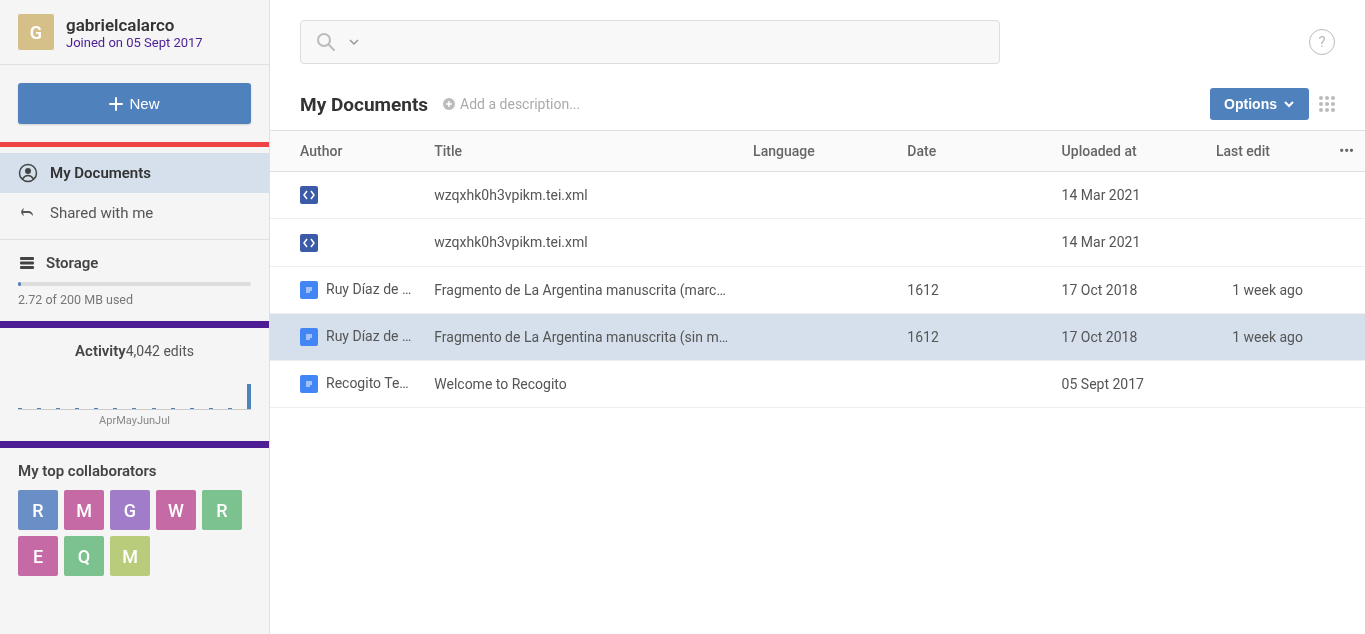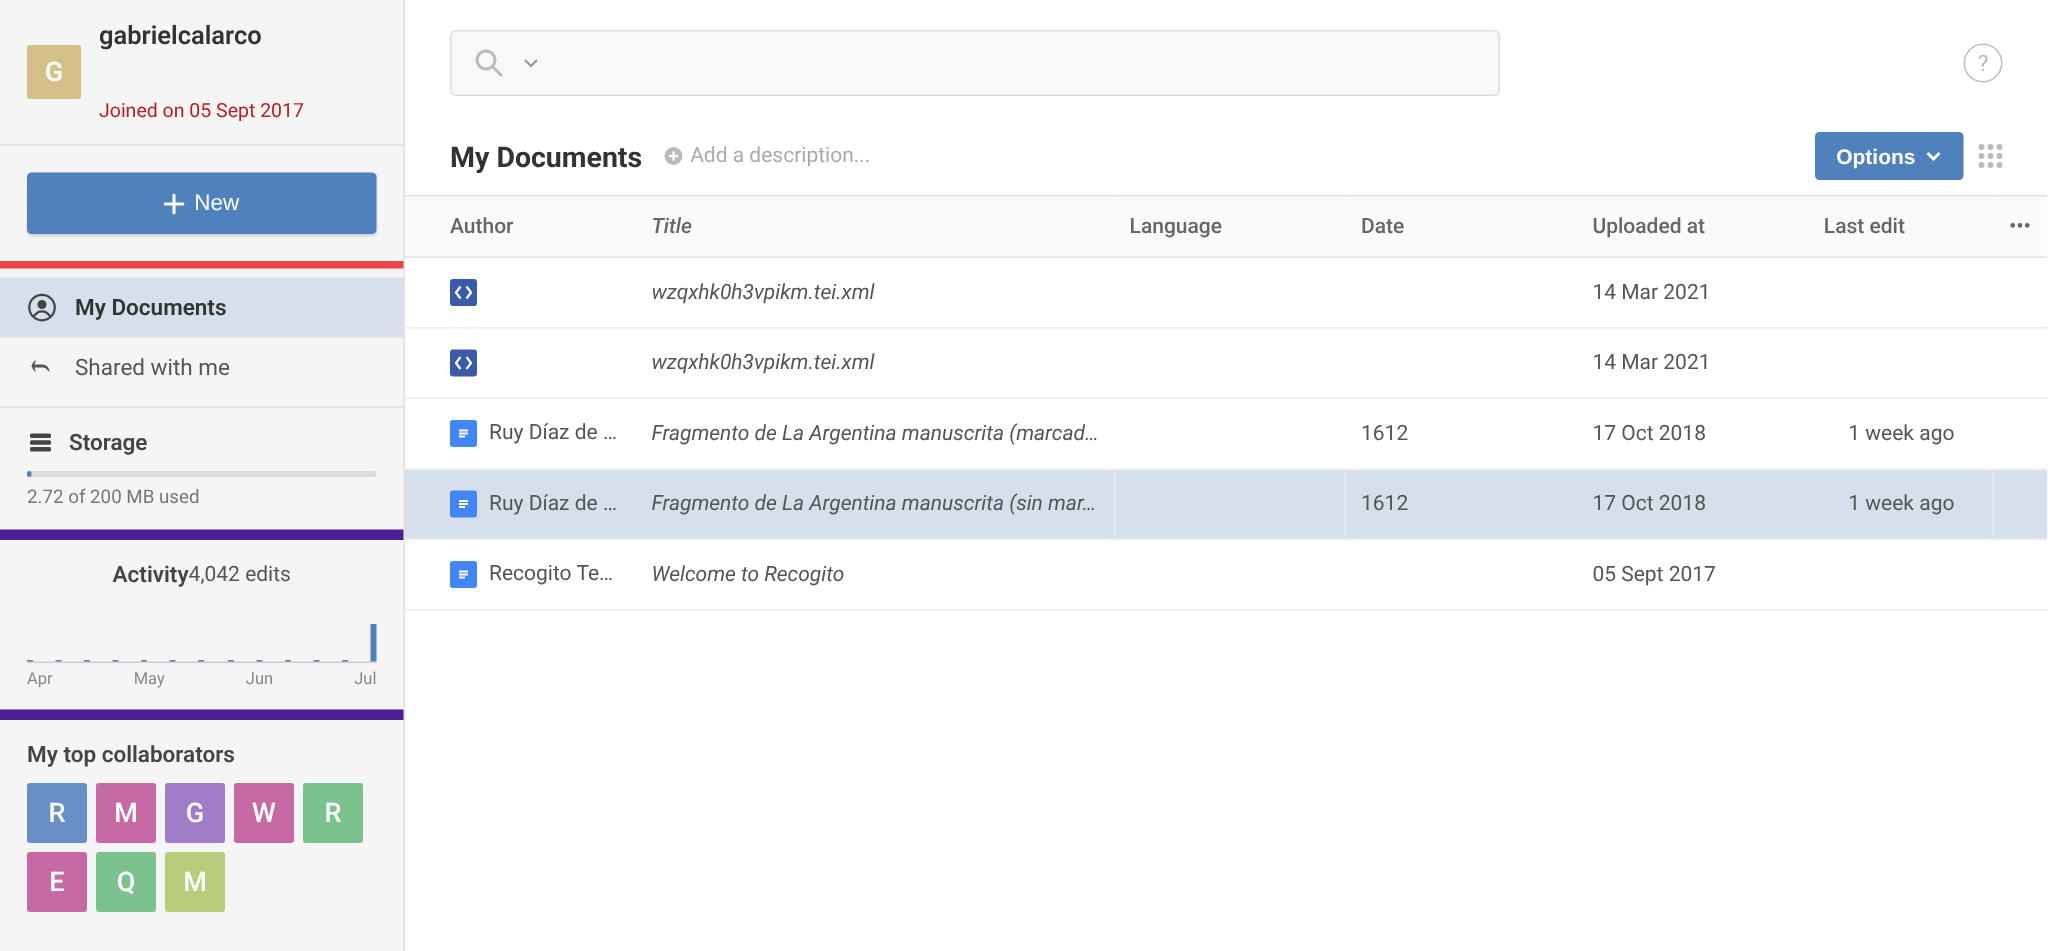--- a/index.html
+++ b/index.html
@@ -2,37 +2,37 @@
 <html><head>
 <meta charset="utf-8">
 <style>
 * { margin: 0; padding: 0; box-sizing: border-box; }
 body { font-family: -apple-system, BlinkMacSystemFont, "Segoe UI", Roboto, Helvetica, Arial, sans-serif; background: #fff; color: #333; font-size: 14px; }
 .app { display: flex; height: 634px; width: 1365px; }
 .sidebar { width: 270px; background: #f5f5f5; border-right: 1px solid #e0e0e0; display: flex; flex-direction: column; }
 .profile { display: flex; padding: 14px 18px; align-items: center; border-bottom: 1px solid #e0e0e0; }
 .avatar { width: 36px; height: 36px; background: #d5c089; color: #fff; font-weight: 600; display: flex; align-items: center; justify-content: center; font-size: 18px; border-radius: 2px; margin-right: 12px; }
 .profile-name { font-weight: 600; font-size: 17px; color: #333; }
-.profile-sub { font-size: 13px; color: #b91c1c; margin-top: 33px; }
+.profile-sub { font-size: 13px; color: #4c1d95; }
 .new-btn-wrap { padding: 18px; border-bottom: 5px solid #ef4444; }
 .new-btn { background: #4f81bd; color: #fff; border: none; width: 100%; padding: 12px; font-size: 15px; border-radius: 3px; cursor: pointer; display: flex; align-items: center; justify-content: center; gap: 6px; box-shadow: 0 1px 2px rgba(0,0,0,0.15); }
 .nav { padding: 6px 0; border-bottom: 1px solid #e0e0e0; }
 .nav-item { display: flex; align-items: center; padding: 10px 18px; cursor: pointer; color: #555; font-size: 15px; gap: 12px; }
 .nav-item.active { background: #d5e0ec; font-weight: 600; color: #333; }
 .nav-icon { width: 20px; height: 20px; display: inline-flex; align-items: center; justify-content: center; }
 .section { padding: 14px 18px; border-bottom: 7px solid #4c1d95; }
 .section-title { font-weight: 600; font-size: 15px; color: #444; display: flex; align-items: center; gap: 10px; }
 .storage-bar { height: 4px; background: #ddd; margin: 10px 0 6px; border-radius: 2px; position: relative; }
 .storage-fill { height: 100%; background: #4f81bd; width: 1.4%; border-radius: 2px; }
 .storage-text { font-size: 12.5px; color: #777; }
 .activity-row { display: flex; justify-content: center; align-items: center; }
 .activity-count { font-size: 14px; color: #555; }
 .chart { margin-top: 10px; height: 40px; display: flex; align-items: flex-end; justify-content: space-between; border-bottom: 1px solid #ccc; position: relative; }
 .chart-bar { width: 4px; background: #4f81bd; }
-.chart-labels { display: flex; justify-content: space-between; font-size: 11px; color: #888; margin-top: 4px; }
+.chart-labels { display: flex; justify-content: center; font-size: 11px; color: #888; margin-top: 4px; }
 .collabs { padding: 14px 18px; }
 .collab-grid { display: flex; flex-wrap: wrap; gap: 6px; margin-top: 10px; }
 .collab-avatar { width: 40px; height: 40px; color: #fff; display: flex; align-items: center; justify-content: center; font-size: 18px; font-weight: 500; border-radius: 2px; }
 .main { flex: 1; display: flex; flex-direction: column; overflow: hidden; }
 .search-row { padding: 20px 30px 10px; display: flex; align-items: center; gap: 16px; }
 .search-box { flex: 1; max-width: 700px; border: 1px solid #ddd; background: #f8f8f8; border-radius: 4px; display: flex; align-items: center; padding: 10px 14px; gap: 10px; }
 .search-input { flex: 1; border: none; background: transparent; font-size: 17px; color: #555; outline: none; }
 .search-input::placeholder { color: #aaa; }
 .help-icon { width: 26px; height: 26px; border: 1.5px solid #bbb; border-radius: 50%; display: flex; align-items: center; justify-content: center; color: #bbb; font-size: 15px; margin-left: auto; cursor: pointer; }
 .header-row { display: flex; align-items: center; padding: 14px 30px 10px; gap: 14px; }
@@ -44,21 +44,21 @@
 .grid-icon span { background: #bbb; border-radius: 50%; width:4px; height:4px; }
 .table { width: 100%; border-collapse: collapse; }
 .table th { text-align: left; font-weight: 500; color: #666; padding: 12px 10px; border-bottom: 1px solid #e0e0e0; border-top: 1px solid #e0e0e0; font-size: 14px; background: #fafafa; }
 .table th:first-child, .table td:first-child { padding-left: 30px; }
 .table td { padding: 14px 10px; border-bottom: 1px solid #eee; color: #555; font-size: 14px; white-space: nowrap; overflow: hidden; text-overflow: ellipsis; }
 .table tr.selected td { background: #d5e0ec; }
 .doc-icon { width: 18px; height: 18px; display: inline-flex; align-items: center; justify-content: center; border-radius: 2px; margin-right: 8px; vertical-align: middle; }
 .doc-icon.xml { background: #3b5ba9; color: #fff; }
 .doc-icon.text { background: #4285f4; color: #fff; }
 .col-author { width: 150px; max-width:150px; }
-.col-title { width: 310px; max-width:310px;font-style:italic; }
+.col-title { width: 310px; max-width:310px; }
 .col-lang { width: 150px; }
 .col-date { width: 150px; margin-top: 36px; }
 .col-uploaded { width: 150px; }
 .col-lastedit { width: 120px; text-align: center; }
 .col-more { width: 30px; text-align: right; padding-right: 20px; color: #aaa; cursor: pointer; }
 svg { display: block; }
 </style>
 </head>
 <body>
 

